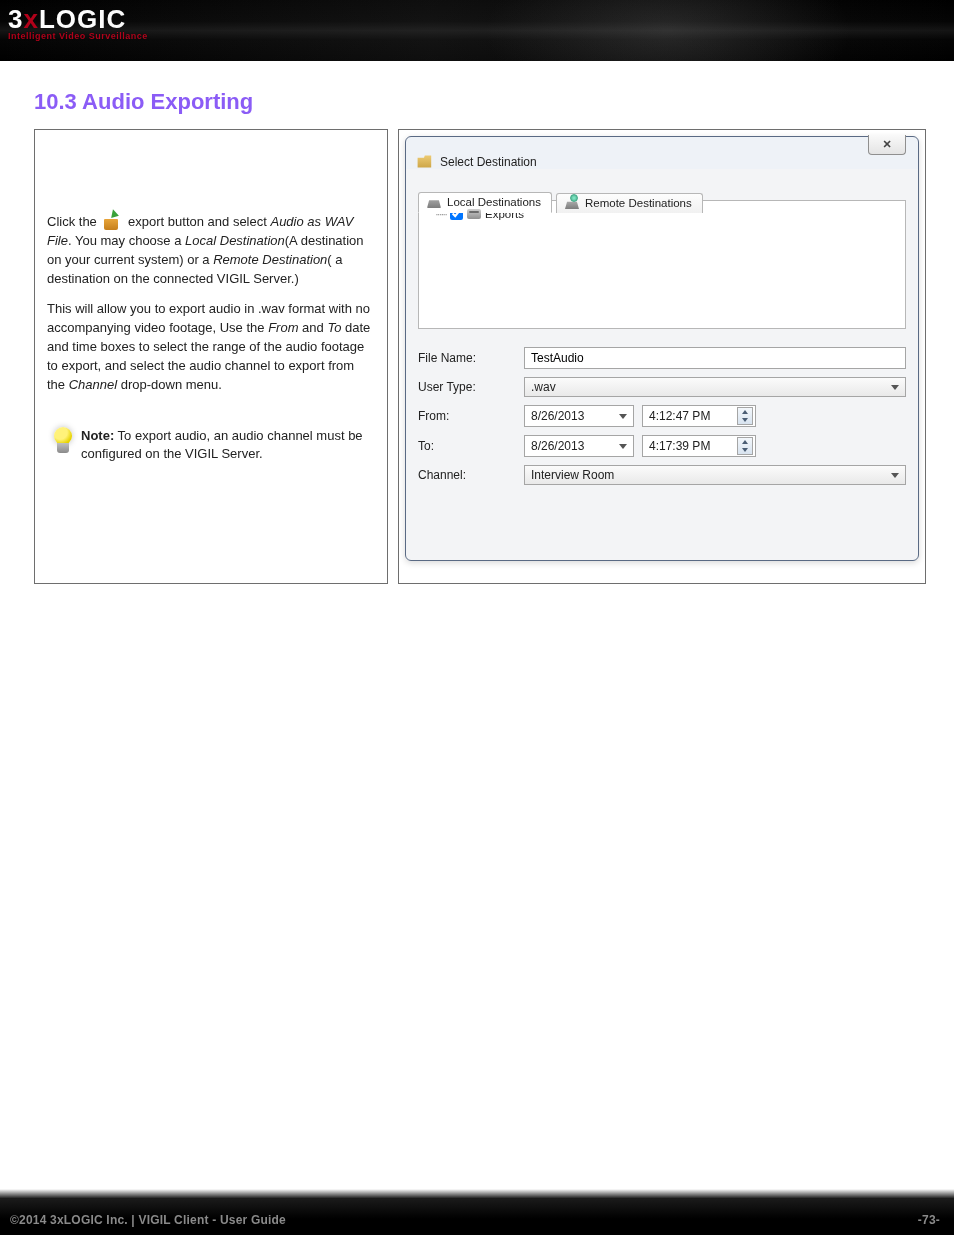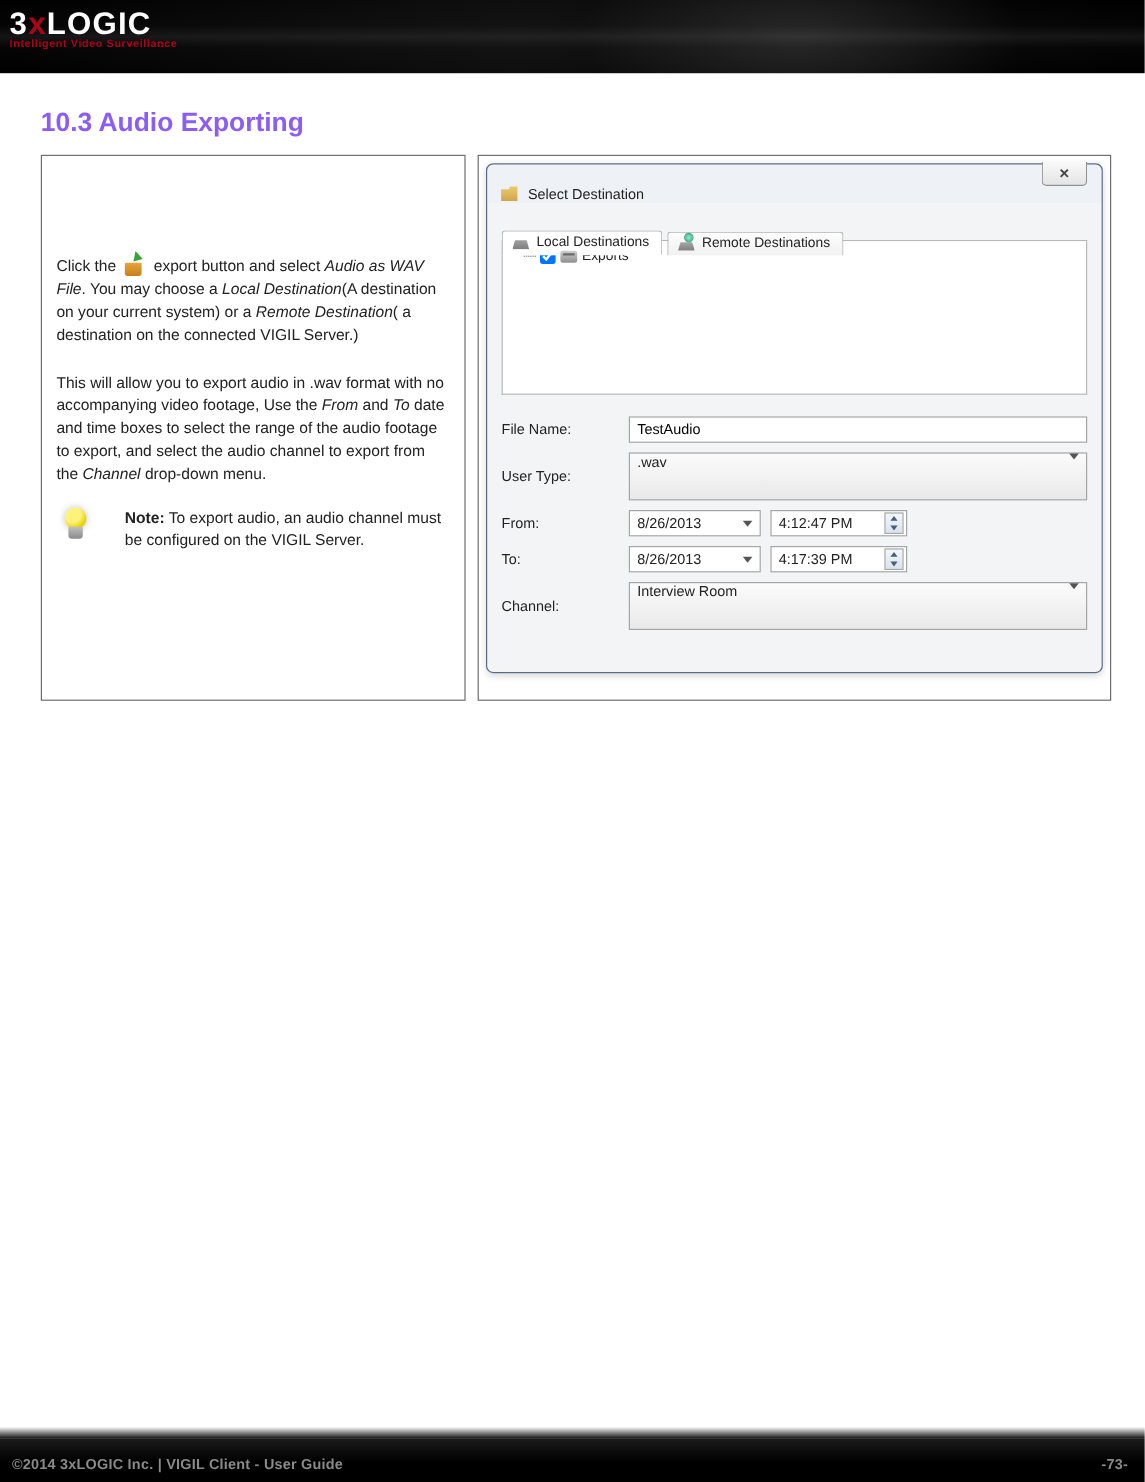--- a/index.html
+++ b/index.html
@@ -51,39 +51,39 @@
     display:flex; gap:10px; align-items:stretch;
   }
   .panel {
     border:1px solid #6e6e6e;
     background:#fff;
     padding:10px 12px 16px 12px;
   }
   .panel.left  { flex:0 0 354px; min-height:455px; }
   .panel.right { flex:1 1 auto; min-height:455px; padding:6px; }
 
-  .left p { line-height:1.45; margin-top:22px; }
+  .left p { line-height:1.45; margin-top:12px; }
   .left p:first-of-type { margin-top:72px; }
 
   .export-icon {
     display:inline-block; width:20px; height:18px; vertical-align:-4px;
     position:relative; margin:0 2px;
   }
   .export-icon::before{
     content:""; position:absolute; left:2px; bottom:0; width:14px; height:11px;
     background:linear-gradient(180deg,#e8a53a,#c67f1c);
     border-radius:1px 1px 2px 2px;
   }
   .export-icon::after{
     content:""; position:absolute; left:8px; top:-3px; width:0; height:0;
     border-left:4px solid transparent; border-right:4px solid transparent;
     border-bottom:8px solid #3aa23a; transform:rotate(-15deg);
   }
 
-  .note-row { display:flex; gap:23px; margin-top:18px; }
+  .note-row { display:flex; gap:0; margin-top:32px; }
   .note-bulb {
     flex:0 0 34px; height:34px; position:relative;
   }
   .note-bulb::before{
     content:""; position:absolute; left:7px; top:0; width:18px; height:18px; border-radius:50%;
     background:radial-gradient(circle at 35% 30%, #fff27a 0 40%, #e7d300 70%);
     box-shadow:0 0 6px rgba(0,0,0,.25);
   }
   .note-bulb::after{
     content:""; position:absolute; left:10px; top:16px; width:12px; height:10px;
@@ -172,22 +172,22 @@
     grid-template-columns: 96px 1fr;
     row-gap:8px; column-gap:10px;
     align-items:center;
   }
   .form label{ font-size:12px; color:#222; }
   .txt{
     height:22px; border:1px solid #a5a5a5; background:#fff; padding:0 6px;
     font-size:12px; width:100%;
   }
   .combo{
-    height:40px; border:1px solid #a5a5a5; background:linear-gradient(180deg,#fbfbfb,#e9e9e9);
-    display:flex; align-items:flex-start; justify-content:space-between; padding:0 6px; font-size:12px;
+    height:20px; border:1px solid #a5a5a5; background:linear-gradient(180deg,#fbfbfb,#e9e9e9);
+    display:flex; align-items:center; justify-content:space-between; padding:0 6px; font-size:12px;
   }
   .combo .caret, .date .caret{ width:0;height:0;border-left:4px solid transparent;border-right:4px solid transparent;border-top:5px solid #555; }
   .dt-row{ display:flex; gap:8px; }
   .date{
     width:110px; height:22px; border:1px solid #a5a5a5; background:#fff;
     display:flex; align-items:center; justify-content:space-between; padding:0 6px; font-size:12px;
   }
   .time{
     width:114px; height:22px; border:1px solid #a5a5a5; background:#fff;
     display:flex; align-items:center; padding:0 2px 0 6px; font-size:12px;

